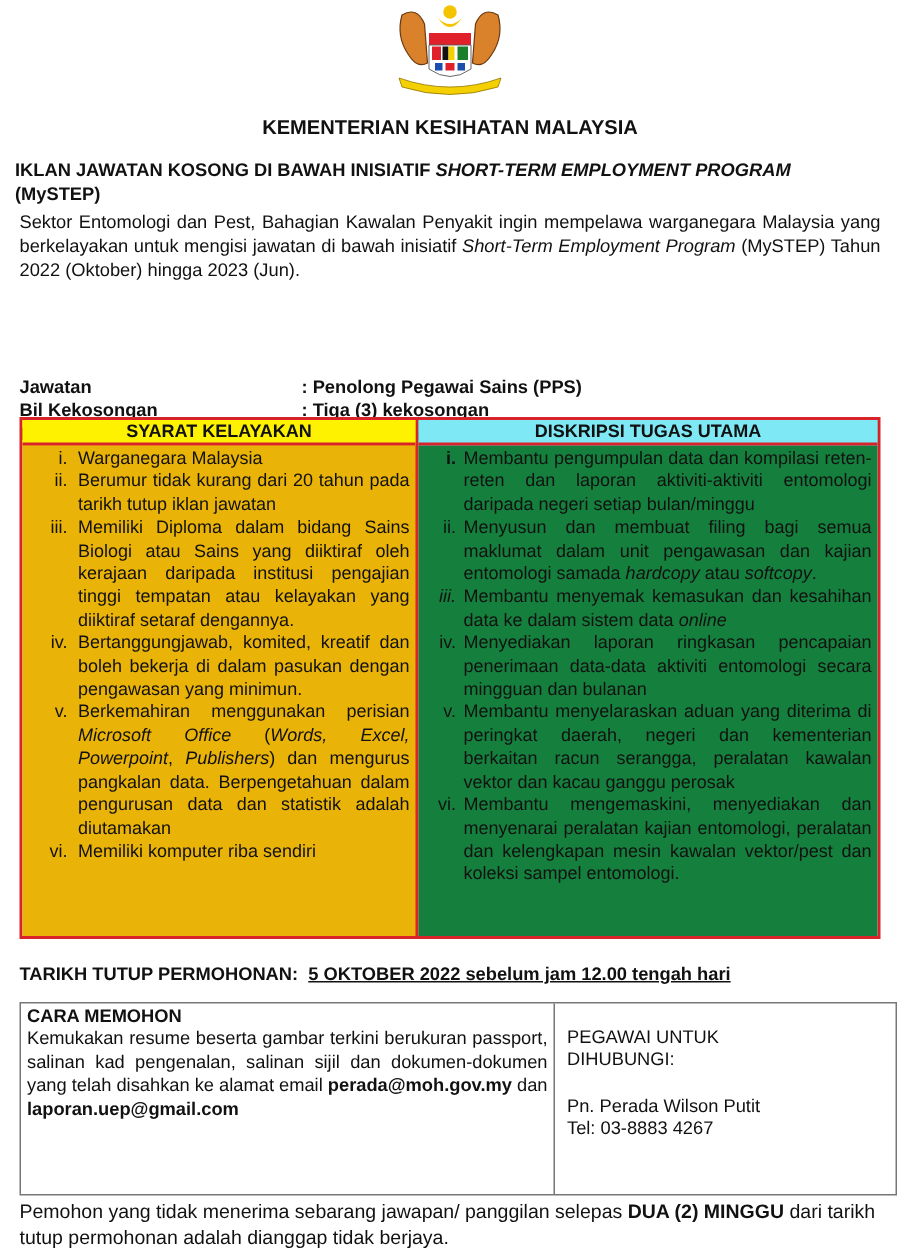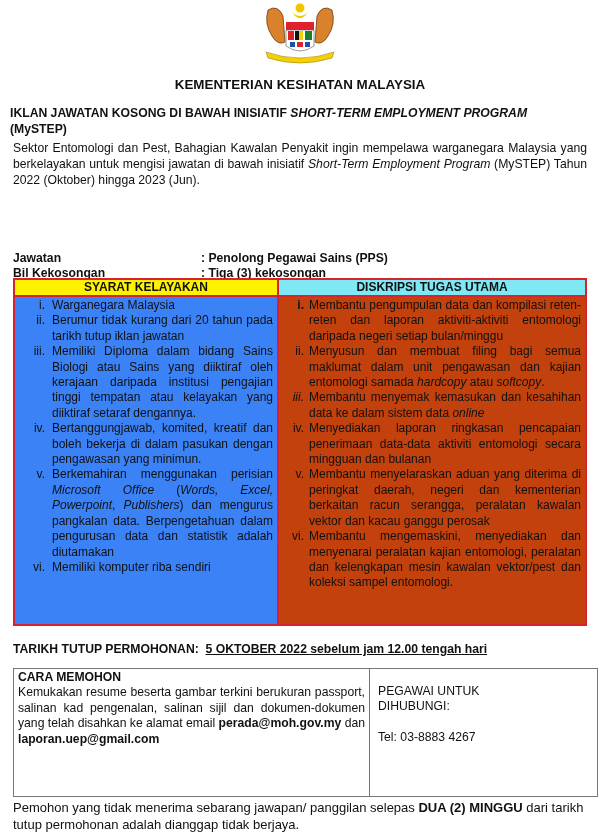--- a/index.html
+++ b/index.html
@@ -15,22 +15,22 @@
     .intro { position: absolute; left: 13px; top: 141px; width: 574px; text-align: justify; font-size: 12.2px; line-height: 1.3; }
     .intro i { font-style: italic; }
 
     .details { position: absolute; left: 13px; top: 205px; width: 574px; font-weight: bold; font-size: 12.2px; margin-top: 46px; }
     .details .row { display: flex; height: 15.4px; }
     .details .k { width: 188px; }
     .details .v { flex: 1; }
 
     .grid { position: absolute; left: 13px; top: 278px; width: 574px; height: 348px; border: 2px solid #d8232a; display: flex; }
     .col { display: flex; flex-direction: column; }
-    .col-left { width: 264px; background: #3b82f6; border-right: 2px solid #d8232a; }
-    .col-right { flex: 1; background: #c2410c; }
+    .col-left { width: 264px; background: #eab308; border-right: 2px solid #d8232a; }
+    .col-right { flex: 1; background: #15803d; }
     .col-head { height: 17px; border-bottom: 2px solid #d8232a; font-weight: bold; text-align: center; font-size: 12px; line-height: 15px; }
     .col-left .col-head { background: #fff200; }
     .col-right .col-head { background: #7fe8f5; }
     .list { padding: 1px 4px 0 4px; }
     .item { display: flex; line-height: 15.4px; font-size: 12px; }
     .num { width: 33px; text-align: right; padding-right: 7px; flex-shrink: 0; }
     .col-right .num { width: 26px; padding-right: 5px; }
     .txt { flex: 1; text-align: justify; }
     .txt i { }
     .num.bold { font-weight: bold; }
@@ -167,19 +167,20 @@
 <div class="apply">
   <div class="apply-left">
     <div class="title">CARA MEMOHON</div>
     <div class="body">
       <span>Kemukakan resume beserta gambar terkini berukuran passport, salinan kad pengenalan, salinan sijil dan dokumen-dokumen yang telah disahkan ke alamat email </span><b>perada@moh.gov.my</b><span> dan </span><b>laporan.uep@gmail.com</b>
     </div>
   </div>
   <div class="apply-right">
     <div style="width:110px;">PEGAWAI UNTUK DIHUBUNGI:</div>
     <div class="gap"></div>
+    <div>Pn. Perada Wilson Putit</div>
     <div>Tel: 03-8883 4267</div>
   </div>
 </div>
 
 <div class="footer">
   <span>Pemohon yang tidak menerima sebarang jawapan/ panggilan selepas </span><b>DUA (2) MINGGU</b><span> dari tarikh tutup permohonan adalah dianggap tidak berjaya.</span>
 </div>
 
 </body></html>

